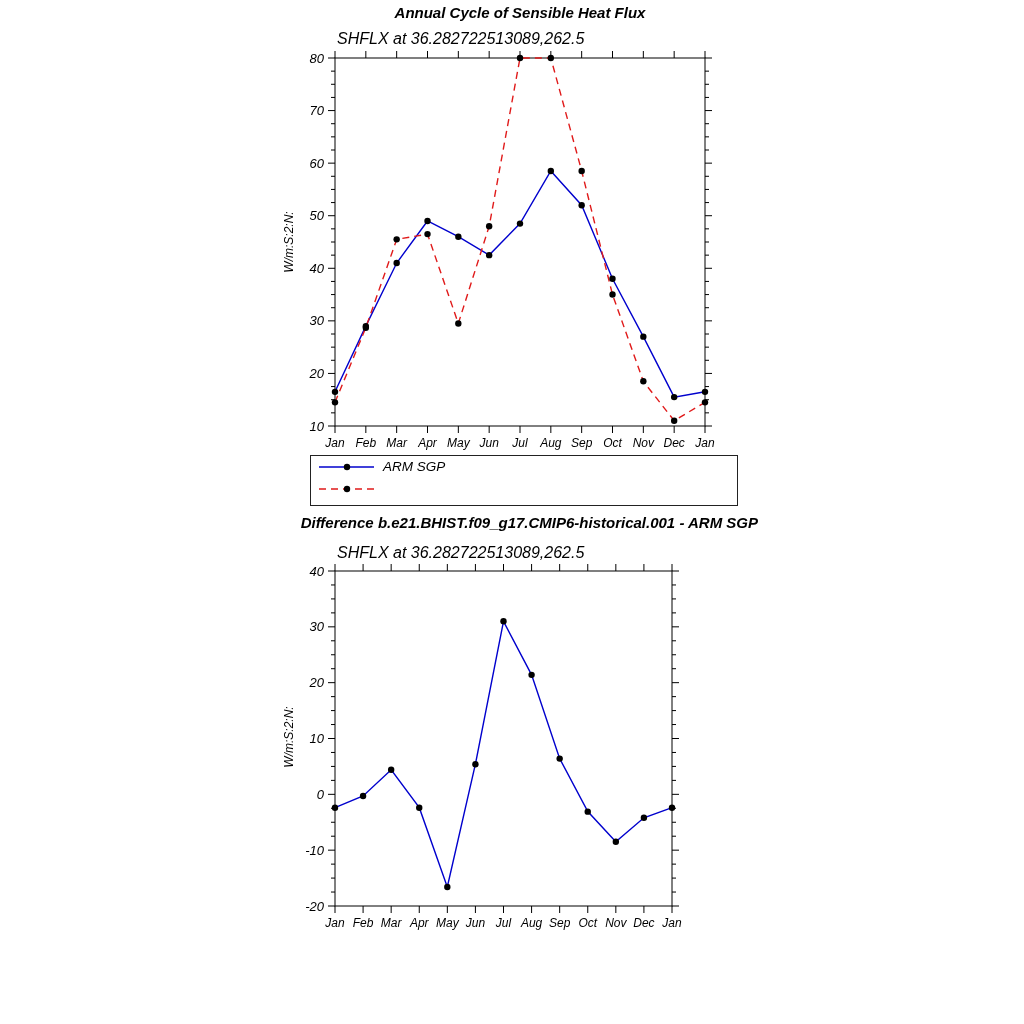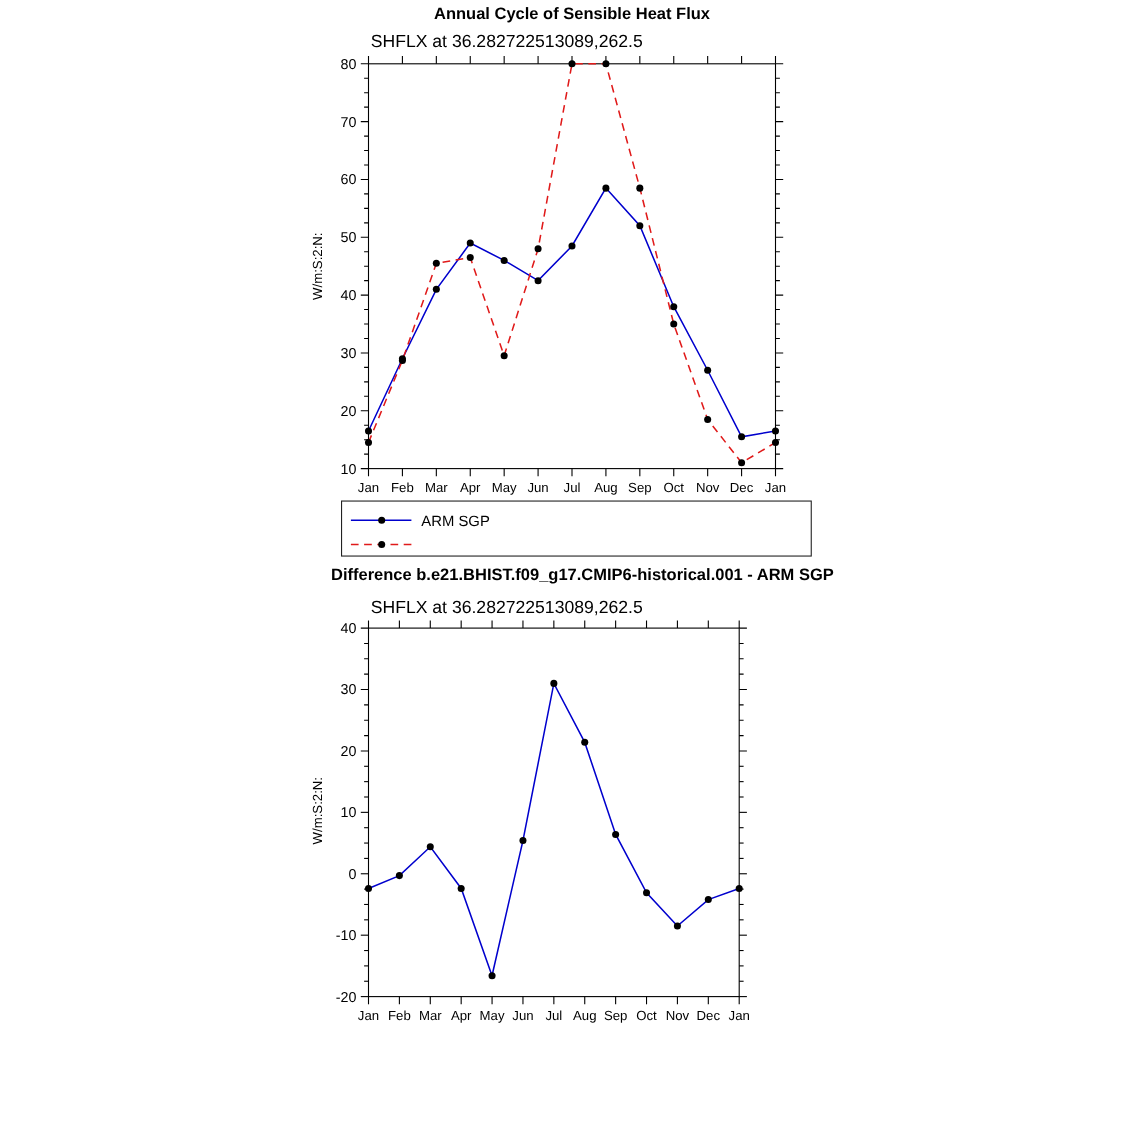--- a/index.html
+++ b/index.html
@@ -1,24 +1,24 @@
 <!DOCTYPE html>
 <html><head>
 <meta charset="utf-8">
 <style>
   * { margin:0; padding:0; box-sizing:border-box; }
   html,body { background:#ffffff; }
   body { width:1024px; height:1024px; font-family:"Liberation Sans", sans-serif; color:#000; }
-  .page { position:relative; width:1024px; height:1024px; background:#ffffff; overflow:hidden; }
+  .page { position:relative; width:1024px; height:1024px; background:#ffffff; overflow:hidden;font-style:italic; }
   .chart-title { position:absolute; font-weight:bold; font-size:15px; text-align:center; white-space:nowrap; }
   .chart-subtitle { position:absolute; font-size:16px; white-space:nowrap; }
   .ylabel { position:absolute; font-size:12px; white-space:nowrap; transform:translate(-50%,-50%) rotate(-90deg); }
   .plot-mount { position:absolute; }
   .legend { position:absolute; left:310px; top:455px; width:428px; height:51px; border:1px solid #222; background:#fff; padding:3px 0 0 6px; }
-  .legend-row { display:flex; align-items:flex-end; height:22px; gap:6px; }
+  .legend-row { display:flex; align-items:flex-start; height:22px; gap:6px; }
   .legend-label { font-size:13.5px; white-space:nowrap; }
   #title0 { left:270px; top:4px; width:500px; }
   #subtitle0 { left:337px; top:30px; }
   #ylabel0 { left:289px; top:242px; }
   #mount0 { left:260px; top:50px; }
   #title1 { left:258px; top:514px; width:500px;text-align:right; }
   #subtitle1 { left:337px; top:544px; }
   #ylabel1 { left:289px; top:737px; }
   #mount1 { left:260px; top:563px; }
 </style>

